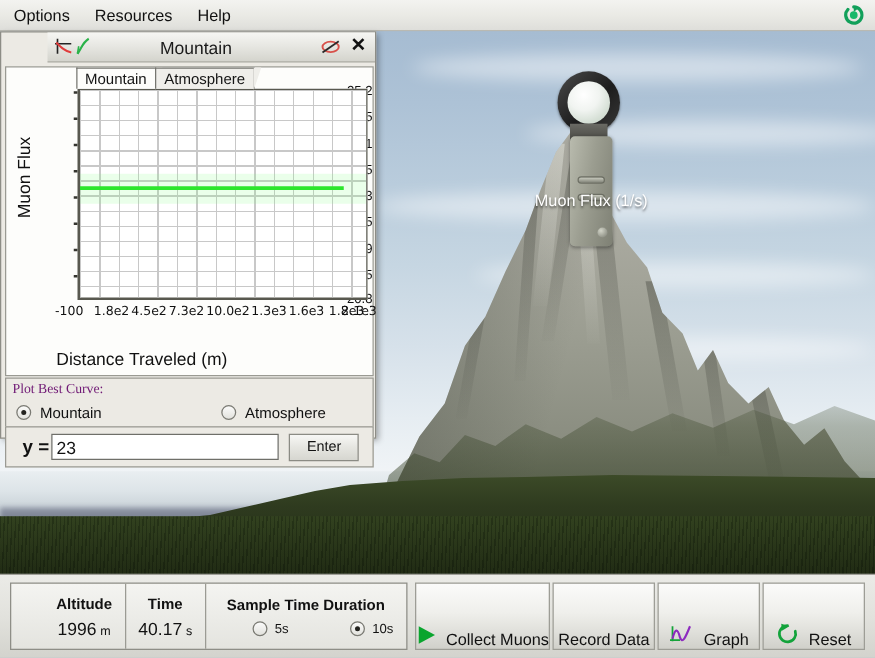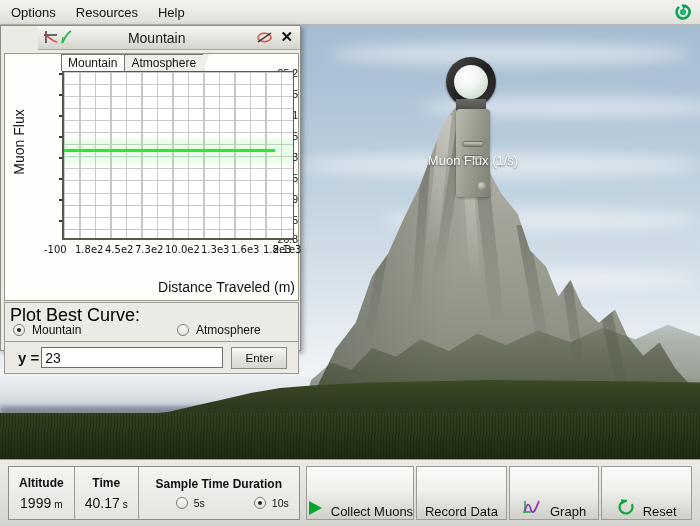--- a/index.html
+++ b/index.html
@@ -278,34 +278,34 @@
   }
   #ylabel {
     position: absolute; left: -28px; top: 80px;
     width: 84px; text-align: center;
     font-size: 14px; color: #111;
     transform: rotate(-90deg);
     white-space: nowrap;
   }
   #xlabel {
     position: absolute; left: 40px; top: 225px;
-    width: 250px; text-align: right;
+    width: 250px; text-align: left;
     font-size: 14px; color: #111;
   }
 
   
   #bestcurve-panel {
     position: absolute; left: 3px; top: 276px;
     width: 295px; height: 40px;
     background: #eceae4;
     border: 1px solid #9a9a93;
   }
   #bc-title {
     position: absolute; left: 5px; top: 2px;
-    font-size: 18px; color: #000000;
+    font-size: 11px; color: #701a75; font-family: Liberation Serif, serif;
   }
   .radio-row { position: absolute; top: 20px; display: flex; align-items: center; }
   .radio {
     width: 12px; height: 12px; border-radius: 50%;
     border: 1px solid #7b7b74;
     background: linear-gradient(to bottom, #fbfbfa, #e2e2dd);
     position: relative; flex: none;
   }
   .radio.checked::after {
     content: ""; position: absolute;
@@ -350,20 +350,21 @@
     width: 700px; height: 67px;
     background: linear-gradient(to bottom, #ebebe7 0%, #e2e2dd 50%, #d3d3cd 100%);
     border-top: 1px solid #a0a099;
     display: flex; align-items: stretch;
   }
   #readout-group {
     margin: 6px 0 6px 8px;
     display: flex;
     border: 1px solid #8e8e87;
     background: linear-gradient(to bottom, #f4f4f1, #e4e4df);
+    padding-left: 26px;
   }
   .readout {
     display: flex; flex-direction: column; align-items: center;
     justify-content: center;
     padding: 4px 10px;
   }
   .readout + .readout { border-left: 1px solid #9b9b94; }
   .readout-title { font-size: 12px; font-weight: bold; color: #111; white-space: nowrap; }
   .readout-value { font-size: 14px; color: #111; margin-top: 5px; white-space: nowrap; }
   .readout-unit { font-size: 10px; color: #111; margin-left: 3px; }
@@ -539,21 +540,21 @@
       <div id="enter-btn">Enter</div>
     </div>
   </div>
 
   <div id="bottombar">
 
     <div id="readout-group">
       <div class="readout">
         <span class="readout-title">Altitude</span>
         <span class="readout-value">
-          <span>1999</span><span class="readout-unit">m</span>
+          <span>1996</span><span class="readout-unit">m</span>
         </span>
       </div>
       <div class="readout">
         <span class="readout-title">Time</span>
         <span class="readout-value">
           <span>40.17</span><span class="readout-unit">s</span>
         </span>
       </div>
       <div class="readout">
         <span class="readout-title">Sample Time Duration</span>

